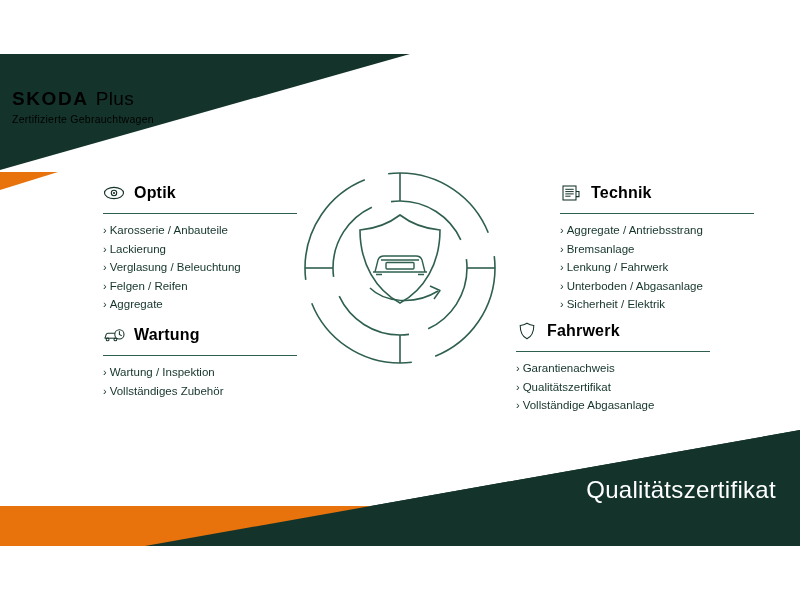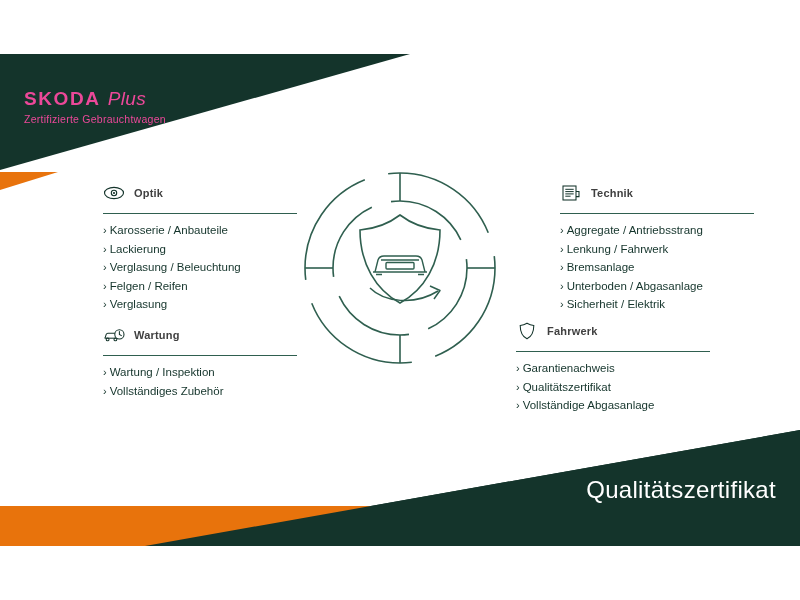--- a/index.html
+++ b/index.html
@@ -15,31 +15,31 @@
     background: #ffffff;
   }
 
   
   .bg-layer { position: absolute; inset: 0; }
   .bg-layer svg { display: block; }
 
   
   .brand {
     position: absolute;
-    left: 24px; top: 88px;
-    color: #ec4899;
+    left: 12px; top: 88px;
+    color: #000000;
   }
   .brand-row {
     display: flex; align-items: baseline; gap: 7px;
   }
   .brand-skoda {
     font-size: 19px; font-weight: bold; letter-spacing: 1.6px;
   }
   .brand-plus {
-    font-size: 19px; font-weight: normal; letter-spacing: 0.4px; font-style: italic;
+    font-size: 19px; font-weight: normal; letter-spacing: 0.4px;
   }
   .brand-sub {
     font-size: 10.5px; letter-spacing: 0.25px; margin-top: 3px;
   }
 
   
   .col {
     position: absolute;
     width: 194px;
   }
@@ -49,21 +49,21 @@
   .block-optik   { top: 180px; }
   .block-wartung { top: 322px; }
   .block-technik { top: 180px; margin-left: 44px; }
   .block-garantie{ top: 318px; }
 
   .block-head {
     display: flex; align-items: center; gap: 9px;
     height: 26px;
   }
   .block-title {
-    font-size: 11px; font-weight: bold; color: #404040;
+    font-size: 16px; font-weight: bold; color: #000000;
     letter-spacing: 0.2px;
   }
   .block-rule {
     margin-top: 7px;
     border-bottom: 1px solid #2f5f4f;
     width: 100%;
   }
   .block-list {
     list-style: none;
     margin-top: 7px;
@@ -140,21 +140,21 @@
         </svg>
       </span>
       <span class="block-title">Optik</span>
     </div>
     <div class="block-rule"></div>
     <ul class="block-list">
       <li><span class="chev">›</span><span>Karosserie / Anbauteile</span></li>
       <li><span class="chev">›</span><span>Lackierung</span></li>
       <li><span class="chev">›</span><span>Verglasung / Beleuchtung</span></li>
       <li><span class="chev">›</span><span>Felgen / Reifen</span></li>
-      <li><span class="chev">›</span><span>Verglasung</span></li>
+      <li><span class="chev">›</span><span>Aggregate</span></li>
     </ul>
   </div>
 
   <div class="col col-left block-wartung">
     <div class="block-head">
       <span class="ico">
         <svg width="22" height="20" viewBox="0 0 22 20">
           <path d="M2 13.2 L3.2 9.4 C3.5 8.6 4 8.2 4.9 8.2 L12.5 8.2 C13.4 8.2 13.9 8.6 14.2 9.4 L15.2 12.6" fill="none" stroke="#14342b" stroke-width="1.05" stroke-linejoin="round"></path>
           <path d="M1.6 13.2 L15.4 13.2" stroke="#14342b" stroke-width="1.05"></path>
           <circle cx="4.6" cy="14.4" r="1.4" fill="none" stroke="#14342b" stroke-width="1.05"></circle>
@@ -179,22 +179,22 @@
           <rect x="3" y="3" width="13" height="14" fill="none" stroke="#14342b" stroke-width="1.05"></rect>
           <path d="M5.3 6.3 H13.7 M5.3 8.6 H13.7 M5.3 10.9 H13.7 M5.3 13.2 H10.6" stroke="#14342b" stroke-width="1"></path>
           <path d="M16 8.4 H19 V13.6 H16" fill="none" stroke="#14342b" stroke-width="1.05"></path>
         </svg>
       </span>
       <span class="block-title">Technik</span>
     </div>
     <div class="block-rule"></div>
     <ul class="block-list">
       <li><span class="chev">›</span><span>Aggregate / Antriebsstrang</span></li>
+      <li><span class="chev">›</span><span>Bremsanlage</span></li>
       <li><span class="chev">›</span><span>Lenkung / Fahrwerk</span></li>
-      <li><span class="chev">›</span><span>Bremsanlage</span></li>
       <li><span class="chev">›</span><span>Unterboden / Abgasanlage</span></li>
       <li><span class="chev">›</span><span>Sicherheit / Elektrik</span></li>
     </ul>
   </div>
 
   <div class="col col-right block-garantie">
     <div class="block-head">
       <span class="ico">
         <svg width="22" height="20" viewBox="0 0 22 20">
           <path d="M11 2.2 C8.6 3.6 6.2 4.2 4.2 4.4 C4.2 11 6.4 15.4 11 17.8 C15.6 15.4 17.8 11 17.8 4.4 C15.8 4.2 13.4 3.6 11 2.2 Z" fill="none" stroke="#14342b" stroke-width="1.05"></path>

